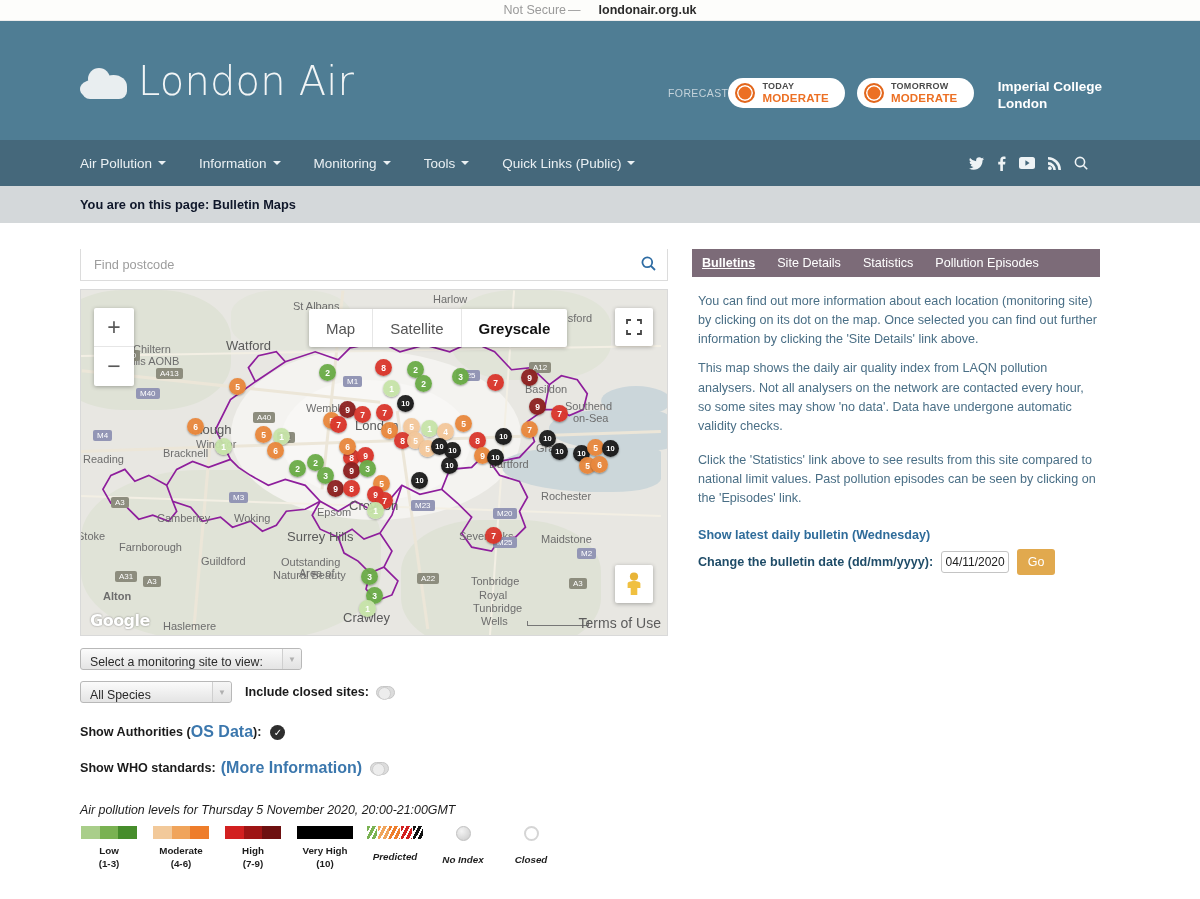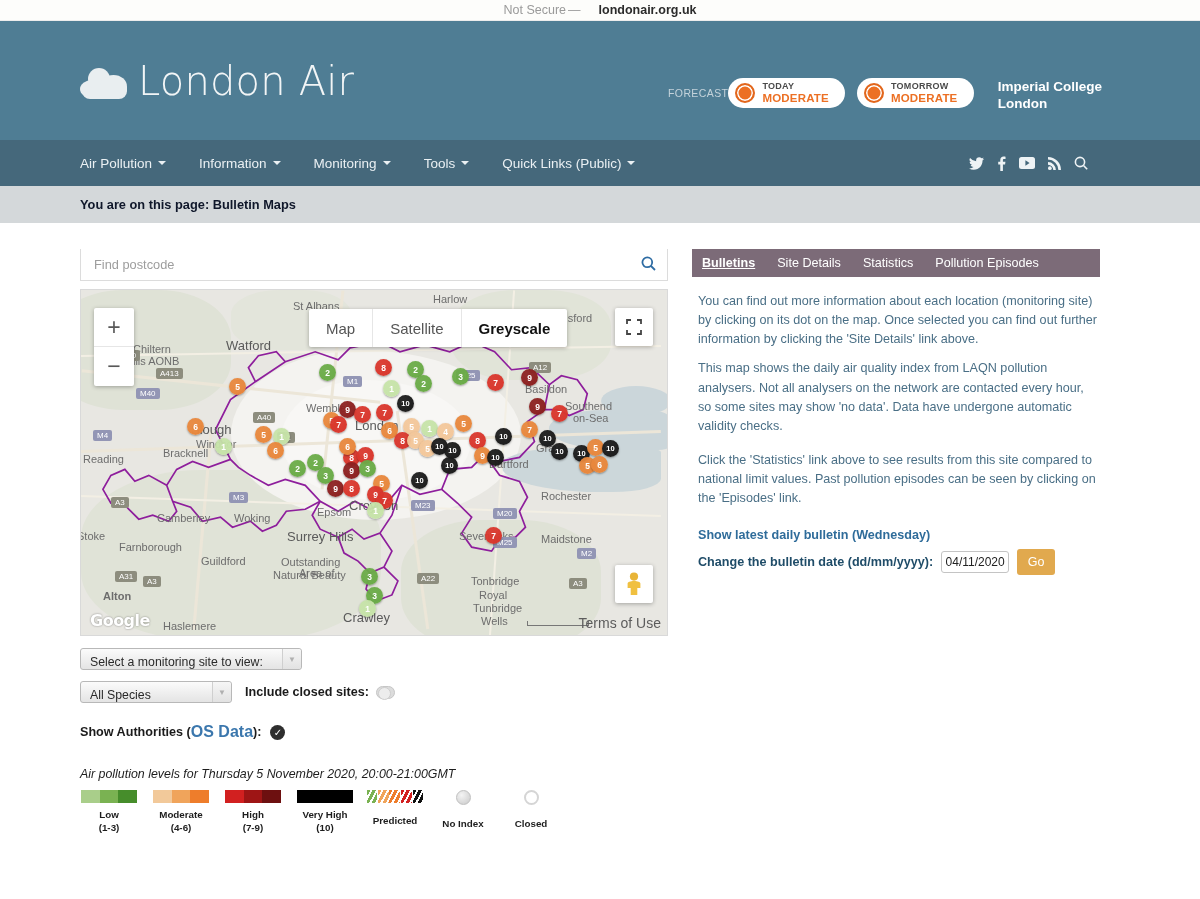--- a/index.html
+++ b/index.html
@@ -238,21 +238,21 @@
   .swatch { width:56px; height:13px; display:flex; }
   .swatch span { flex:1; }
   .li .cap { font-size:9.8px; font-weight:bold; color:#1d1d1d; text-align:center; margin-top:5px; line-height:1.35;}
   .dotsw {
     width:15px; height:15px; border-radius:50%;
     background:radial-gradient(circle at 36% 32%, #f4f4f4, #c9c9c9);
     border:1px solid #c0c0c0; margin-top:0px;
   }
   .dotsw.open { background:#fff; border:2px solid #d5d5d5; }
   .li.sm { width:54px; }
-  .li.sm .cap { margin-top:12px; }
+  .li.sm .cap { margin-top:12px;font-style:italic; }
 
   
   .tabs {
     background:#7c6b78; height:28px; display:flex; align-items:center;
     padding-left:10px;
   }
   .tab { color:#fff; font-size:12.6px; margin-right:22px; cursor:pointer; }
   .tab.active { text-decoration:underline; font-weight:bold; }
   .info-p {
     font-size:12.6px; color:#4a6f86; line-height:1.52; margin:10px 0 0 6px;
@@ -601,20 +601,25 @@
         <span class="toggle" style="margin-left:7px;"></span>
       </div>
 
       <div class="row-ctl" style="margin-top:20px;">
         <span class="lbl">Show Authorities (</span>
           <span class="lnk">OS Data</span>
           <span class="lbl">):</span>
         <span class="chk" style="margin-left:9px;">✓</span>
       </div>
 
+      <div class="row-ctl" style="margin-top:18px;">
+        <span class="lbl">Show WHO standards:</span>
+        <span class="lnk" style="margin-left:5px;">(More Information)</span>
+        <span class="toggle" style="margin-left:8px;"></span>
+      </div>
     </div>
 
     <div class="legend">
       <div class="legend-title">Air pollution levels for Thursday 5 November 2020, 20:00-21:00GMT</div>
       <div class="legend-items">
 
         <div class="li">
           <div class="swatch">
             <span style="background:#a9ce8a"></span>
               <span style="background:#7ab252"></span>

